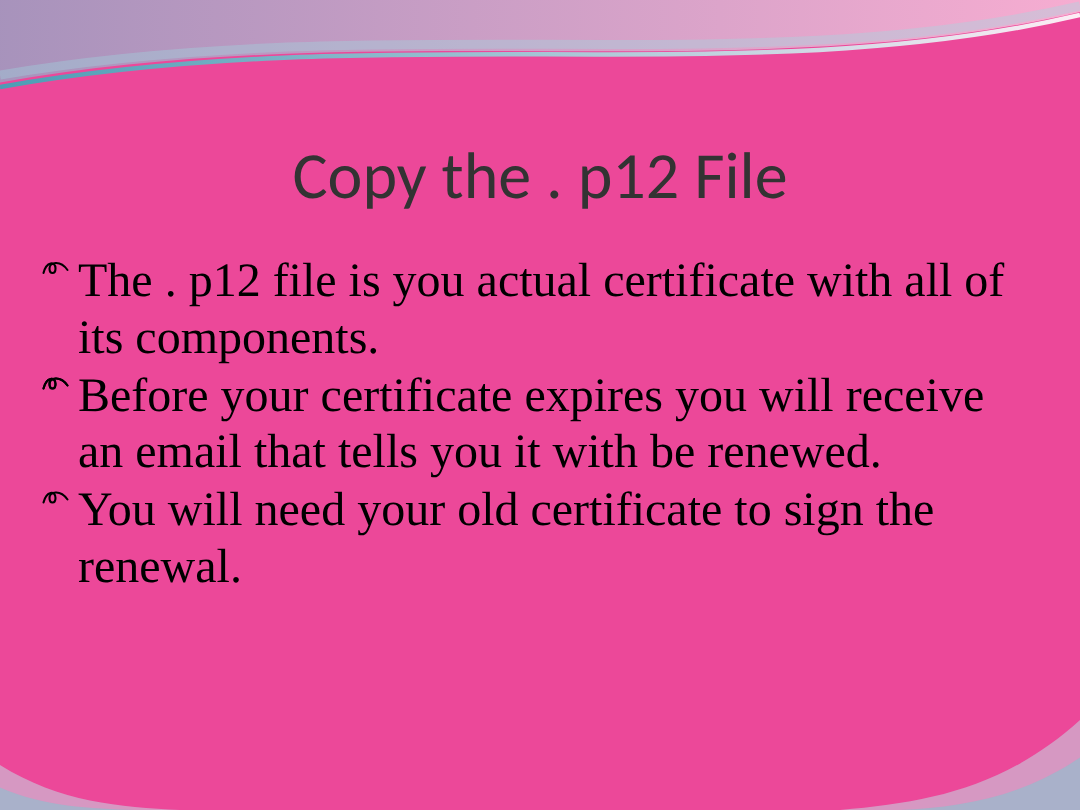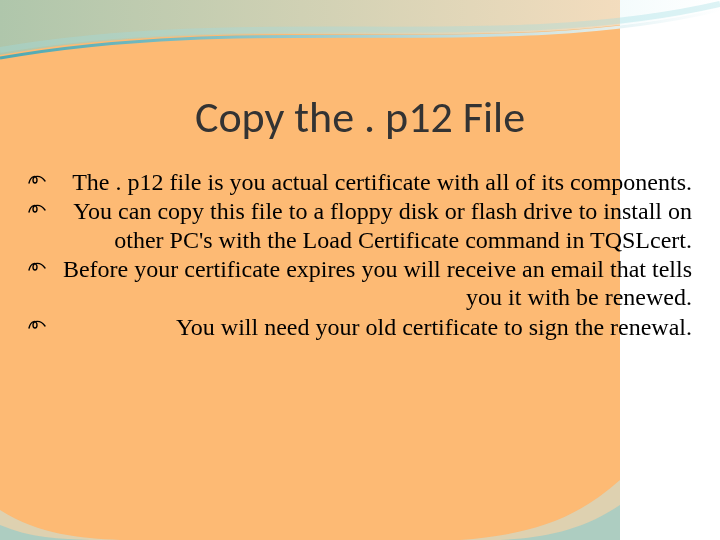--- a/index.html
+++ b/index.html
@@ -6,24 +6,24 @@
     margin: 0;
     padding: 0;
     width: 720px;
     height: 540px;
     background: #ffffff;
     font-family: Georgia, 'Times New Roman', serif;
     overflow: hidden;
     position: relative;
   }
   .slide {
-    width: 620px;
+    width: 720px;
     height: 540px;
     position: relative;
-    background: #fdba74;
+    background: #ec4899;
   }
 
   
   .wave-top {
     position: absolute;
     top: 0;
     left: 0;
     width: 720px;
     height: 120px;
     pointer-events: none;
@@ -39,24 +39,23 @@
     font-size: 44px;
     color: #333333;
     font-weight: 400;
   }
 
   .body {
     position: absolute;
     top: 168px;
     left: 28px;
     width: 664px;
-    font-size: 24px;
+    font-size: 32px;
     line-height: 1.18;
     color: #000000;
-    text-align: right;
   }
 
   .bullet {
     position: relative;
     padding-left: 24px;
     margin-bottom: 1px;
   }
   .bullet::before {
     content: "\1f500"; 
   }
@@ -122,21 +121,20 @@
     <div class="bullet">
       <span class="glyph"><svg width="18" height="16" viewBox="0 0 18 16">
             <path d="M1 12 C3 4, 9 4, 9 9 C9 13, 5 13, 5 9 C5 5, 12 3, 17 10" stroke="#000" stroke-width="1.4" fill="none" stroke-linecap="round"></path>
           </svg></span>
       <span>The . p12 file is you actual certificate with all of its components.</span>
     </div>
     <div class="bullet">
       <span class="glyph"><svg width="18" height="16" viewBox="0 0 18 16">
             <path d="M1 12 C3 4, 9 4, 9 9 C9 13, 5 13, 5 9 C5 5, 12 3, 17 10" stroke="#000" stroke-width="1.4" fill="none" stroke-linecap="round"></path>
           </svg></span>
-      <span>You can copy this file to a floppy disk or flash drive to install on other PC's with the Load Certificate command in TQSLcert.</span>
     </div>
     <div class="bullet">
       <span class="glyph"><svg width="18" height="16" viewBox="0 0 18 16">
             <path d="M1 12 C3 4, 9 4, 9 9 C9 13, 5 13, 5 9 C5 5, 12 3, 17 10" stroke="#000" stroke-width="1.4" fill="none" stroke-linecap="round"></path>
           </svg></span>
       <span>Before your certificate expires you will receive an email that tells you it with be renewed.</span>
     </div>
     <div class="bullet">
       <span class="glyph"><svg width="18" height="16" viewBox="0 0 18 16">
             <path d="M1 12 C3 4, 9 4, 9 9 C9 13, 5 13, 5 9 C5 5, 12 3, 17 10" stroke="#000" stroke-width="1.4" fill="none" stroke-linecap="round"></path>

